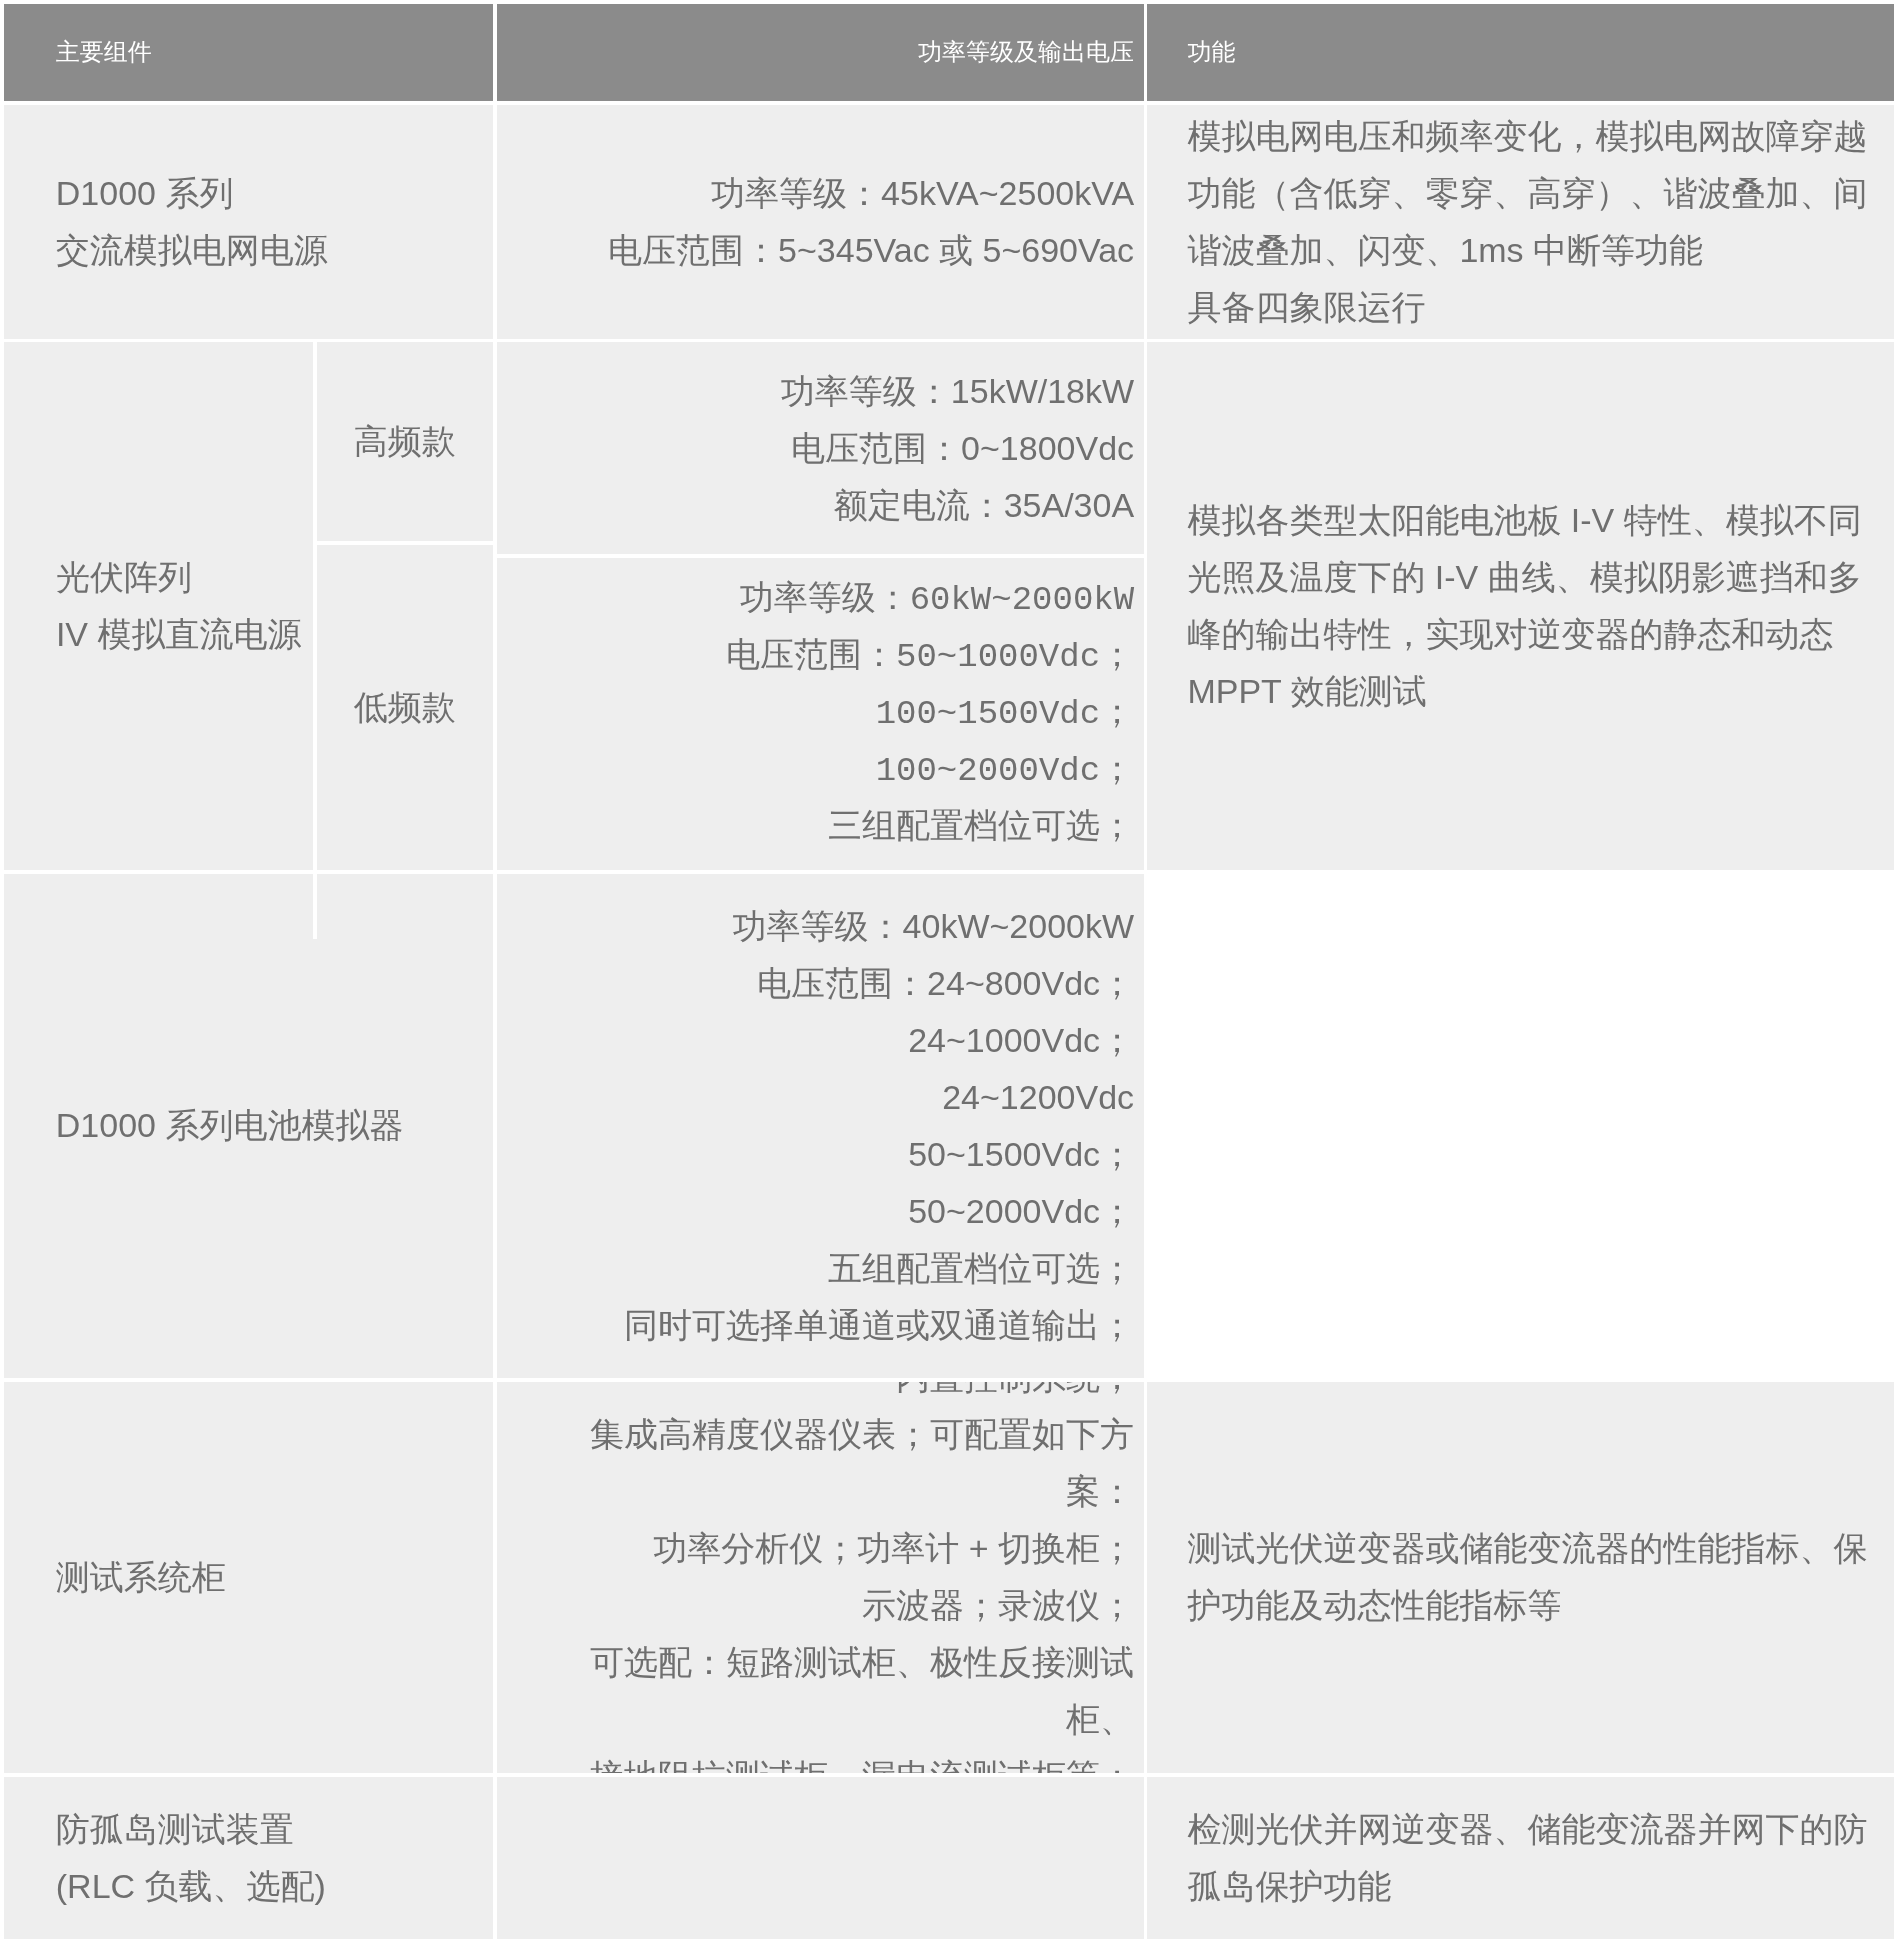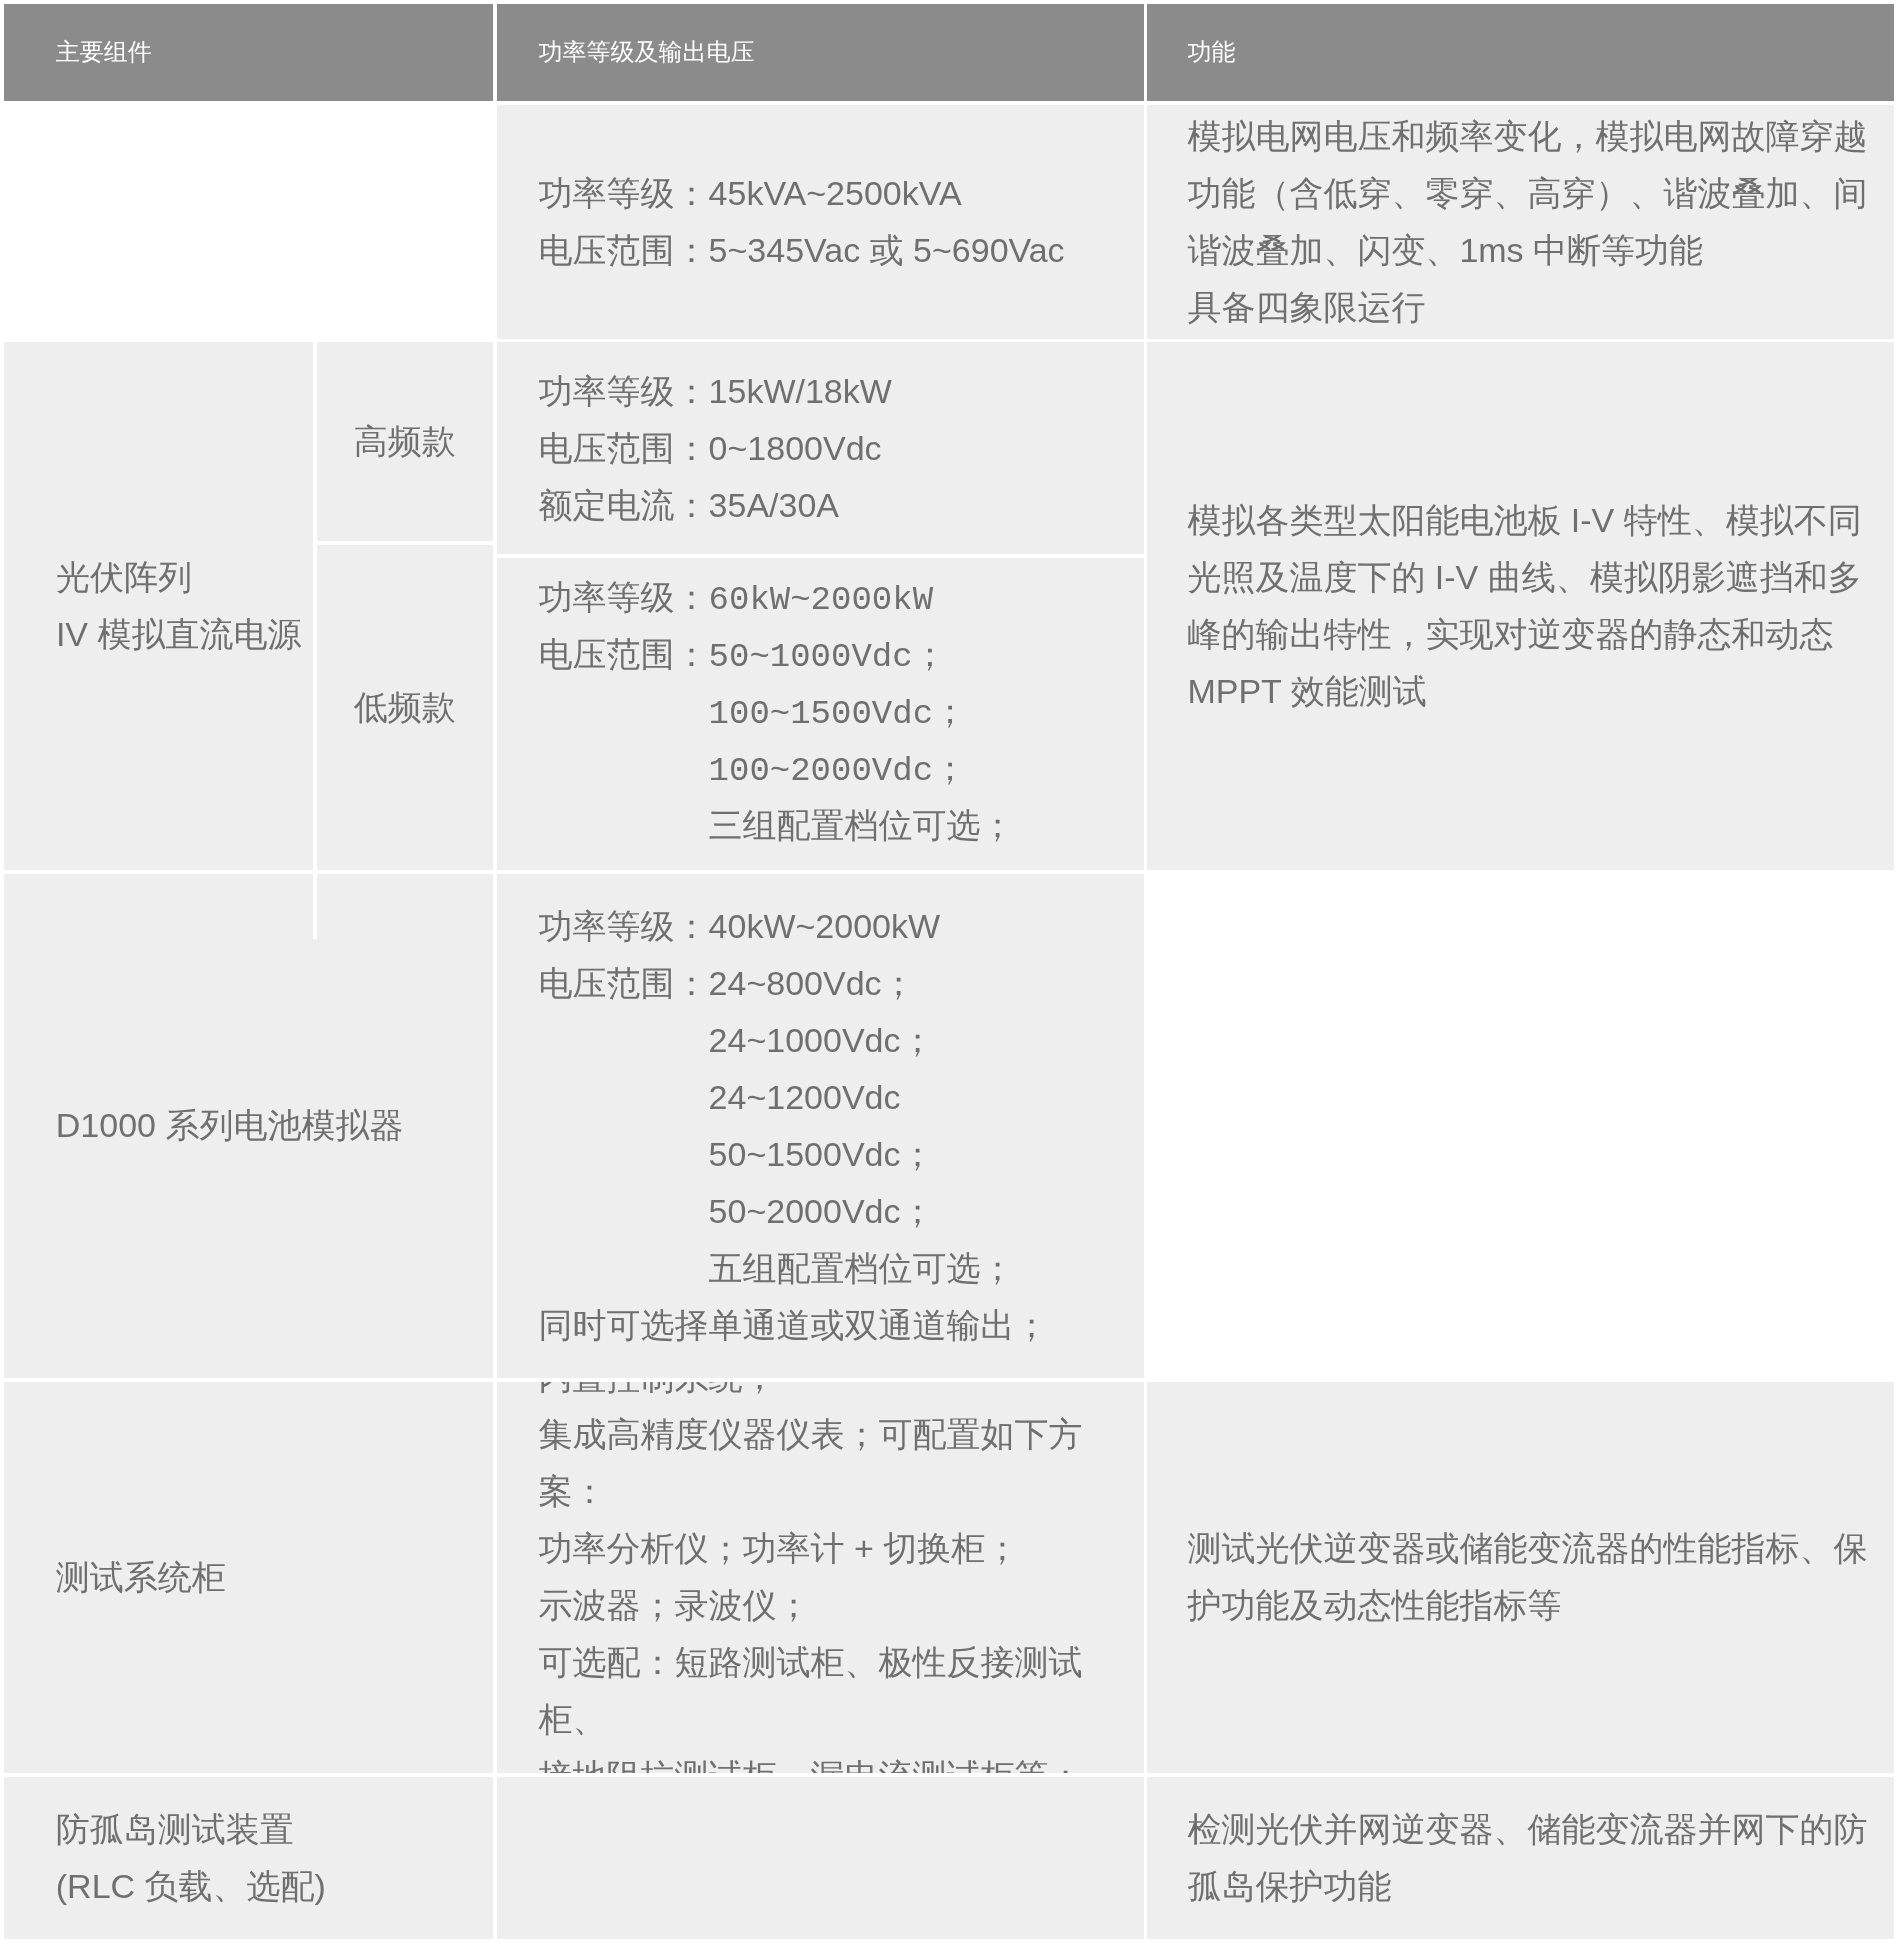--- a/index.html
+++ b/index.html
@@ -32,21 +32,21 @@
     color: #ffffff;
     font-size: 24px;
     line-height: 44px;
   }
   .colA { padding-left: 52px; padding-right: 9.5px; }
   .colB { padding-left: 42px; padding-right: 9.5px; }
   .colC { padding-left: 40px; padding-right: 17px; }
   .gr1 { grid-row: 1; } .gr2 { grid-row: 2; } .gr3 { grid-row: 3; }
   .gr4 { grid-row: 4; font-family: Liberation Mono, monospace; } .gr34 { grid-row: 3 / span 2; }
   .gr5 { grid-row: 5; } .gr6 { grid-row: 6; } .gr7 { grid-row: 7; }
-  .gc1 { grid-column: 1; } .gc2 { grid-column: 2; } .gc3 { grid-column: 3; }
+  .gc1 { grid-column: 1; } .gc2 { grid-column: 2; text-align: right; } .gc3 { grid-column: 3; }
   .compound {
     background: var(--grid_line, #ffffff);
     display: flex;
     flex-direction: row;
     padding: 0;
     white-space: normal;
   }
   .pv-main {
     width: 309px;
     background: var(--cell_bg, #eeeeee);
@@ -83,20 +83,22 @@
 </style>
 </head>
 <body>
 
 <div class="spec-table">
 
   <div class="cell head colA gr1 gc1">主要组件</div>
   <div class="cell head colB gr1 gc2">功率等级及输出电压</div>
   <div class="cell head colC gr1 gc3">功能</div>
 
+  <div class="cell colA gr2 gc1">D1000 系列
+交流模拟电网电源</div>
   <div class="cell colB gr2 gc2">功率等级：45kVA~2500kVA
 电压范围：5~345Vac 或 5~690Vac</div>
   <div class="cell colC gr2 gc3">模拟电网电压和频率变化，模拟电网故障穿越
 功能（含低穿、零穿、高穿）、谐波叠加、间
 谐波叠加、闪变、1ms 中断等功能
 具备四象限运行</div>
 
   <div class="cell compound gr34 gc1">
     <div class="pv-main">光伏阵列
 IV 模拟直流电源</div>

